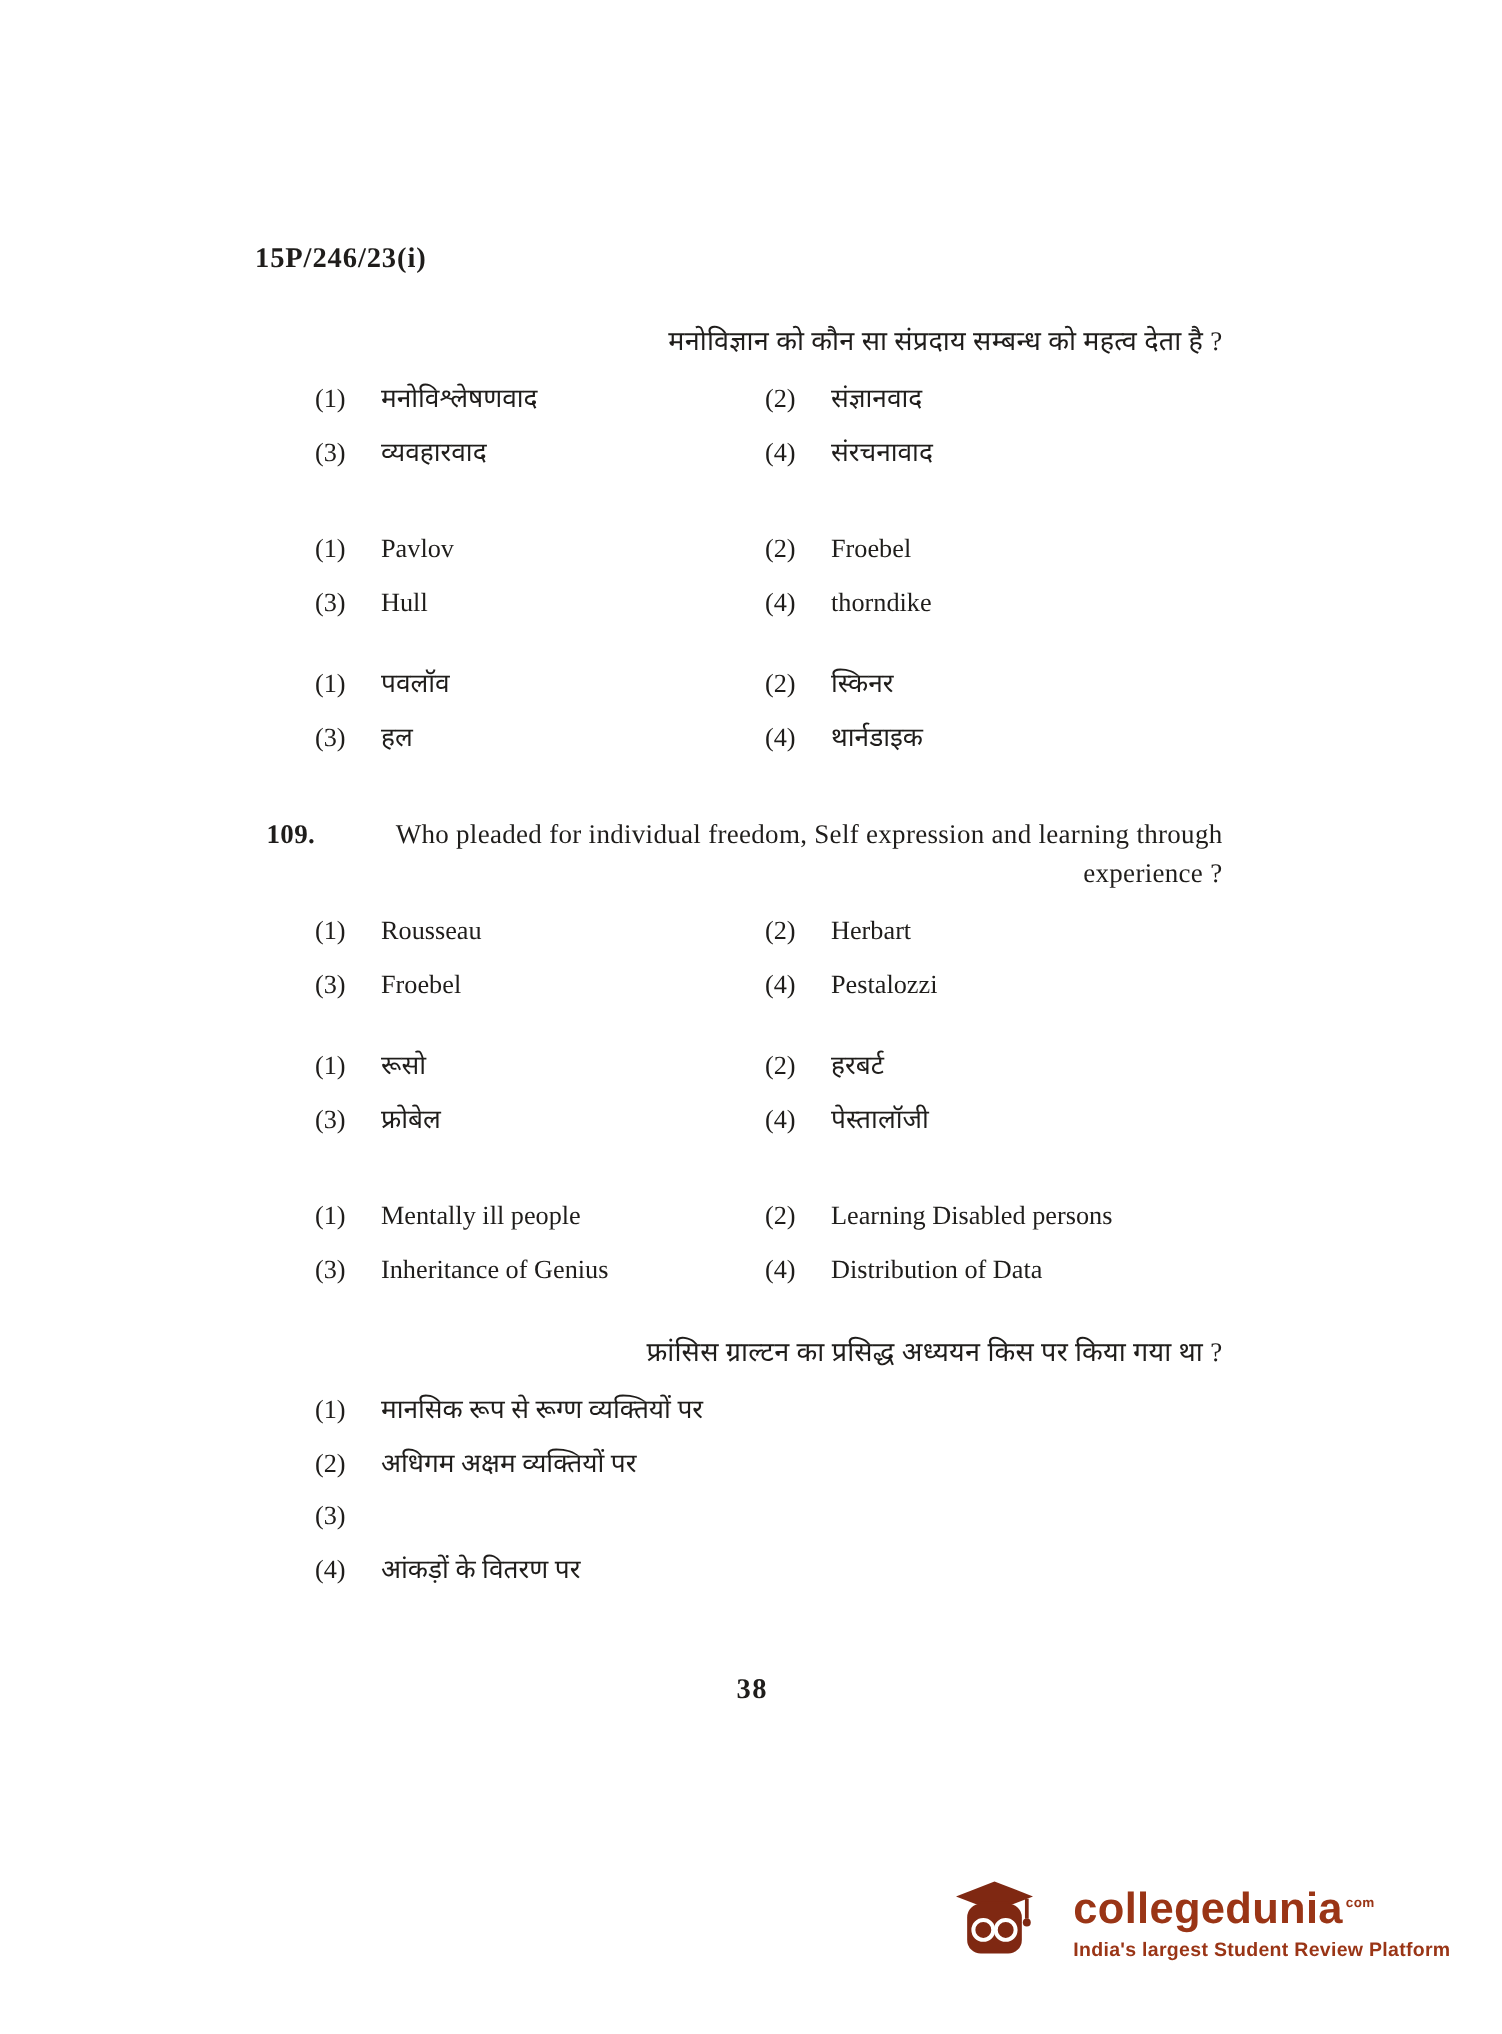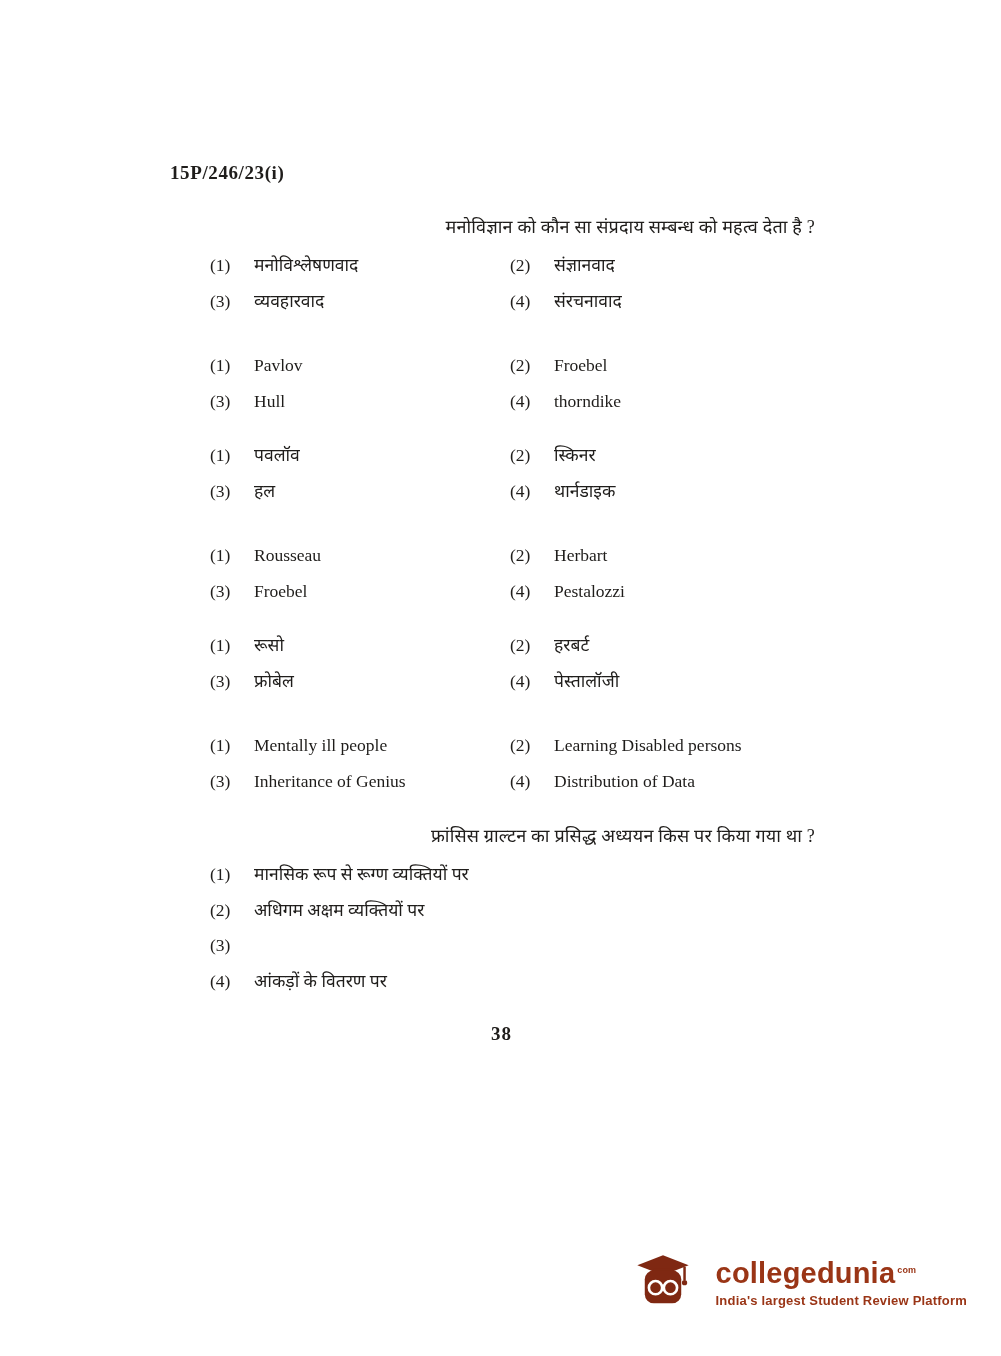--- a/index.html
+++ b/index.html
@@ -57,21 +57,21 @@
     grid-template-columns: 1fr;
   }
   .option {
     display: flex;
   }
   .opt-num {
     flex: 0 0 44px;
     width: 44px;
   }
   .page-number {
-    margin-top: 30px;
+    margin-top: 58px;
     text-align: center;
     font-weight: bold;
     font-size: 19px;
     letter-spacing: 1px;
   }
   .logo {
     position: absolute;
     right: 34px;
     bottom: 42px;
     display: flex;
@@ -172,20 +172,24 @@
         <span class="opt-text">हल</span>
       </div>
       <div class="option">
         <span class="opt-num">(4)</span>
         <span class="opt-text">थार्नडाइक</span>
       </div>
     </div>
   </section>
 
   <section class="question">
+    <div class="q-line">
+      <span class="q-num">109.</span>
+      <span class="q-text">Who pleaded for individual freedom, Self expression and learning through experience ?</span>
+    </div>
     <div class="options">
       <div class="option">
         <span class="opt-num">(1)</span>
         <span class="opt-text">Rousseau</span>
       </div>
       <div class="option">
         <span class="opt-num">(2)</span>
         <span class="opt-text">Herbart</span>
       </div>
       <div class="option">

